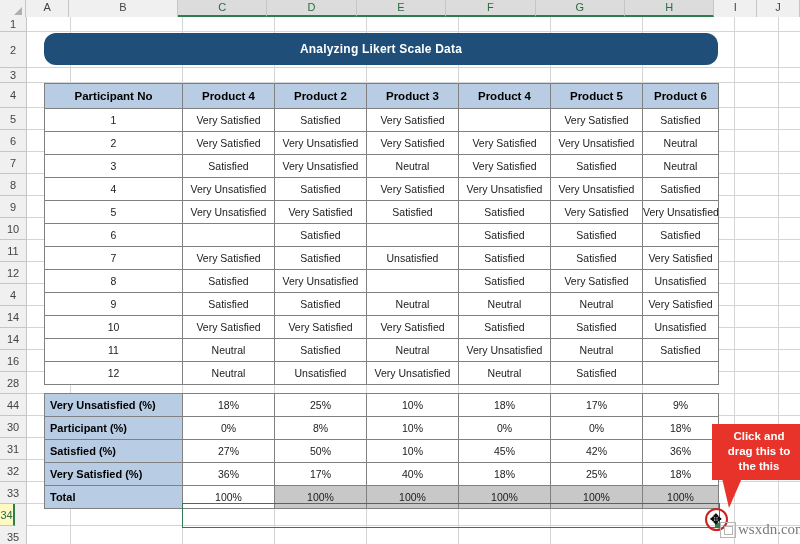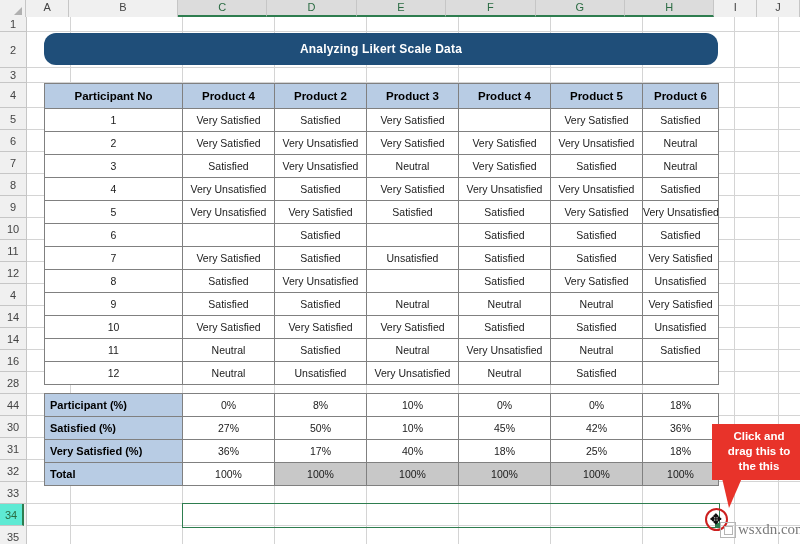--- a/index.html
+++ b/index.html
@@ -71,24 +71,24 @@
     border-bottom: 1px solid #c6c6c6;
     background: #f0f0f0;
     color: #444444;
     font-size: 11px;
     text-align: center;
     display: flex;
     align-items: center;
     justify-content: center;
   }
   .row-cell.selected {
-    background: #5eead4;
+    background: #fef9c3;
     color: #2a6b42;
     border-right: 2px solid #2e7d4f;
-    width: 24px;
+    width: 15px;
   }
 
   
   #grid {
     position: absolute;
     left: 27px; top: 17px;
     width: 773px; height: 527px;
     background: #ffffff;
     overflow: hidden;
   }
@@ -473,20 +473,29 @@
         <col style="width:138px">
           <col style="width:92px">
           <col style="width:92px">
         <col style="width:92px">
           <col style="width:92px">
           <col style="width:92px">
         <col style="width:76px">
       </colgroup>
       <tbody>
         <tr>
+          <td class="lbl" style="height:22px">Very Unsatisfied (%)</td>
+          <td>18%</td>
+          <td>25%</td>
+          <td>10%</td>
+          <td>18%</td>
+          <td>17%</td>
+          <td>9%</td>
+        </tr>
+        <tr>
           <td class="lbl" style="height:22px">Participant (%)</td>
           <td>0%</td>
           <td>8%</td>
           <td>10%</td>
           <td>0%</td>
           <td>0%</td>
           <td>18%</td>
         </tr>
         <tr>
           <td class="lbl" style="height:22px">Satisfied (%)</td>

